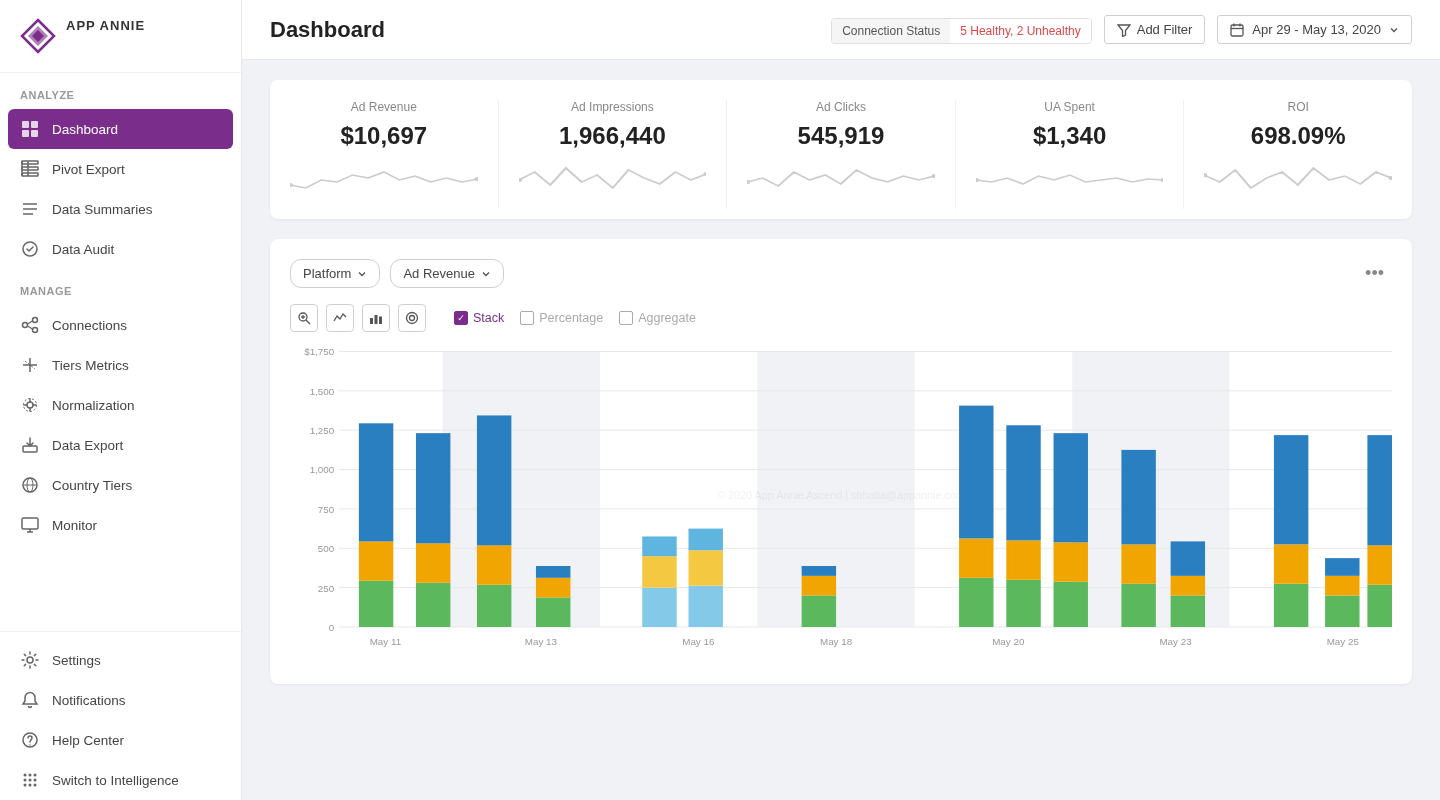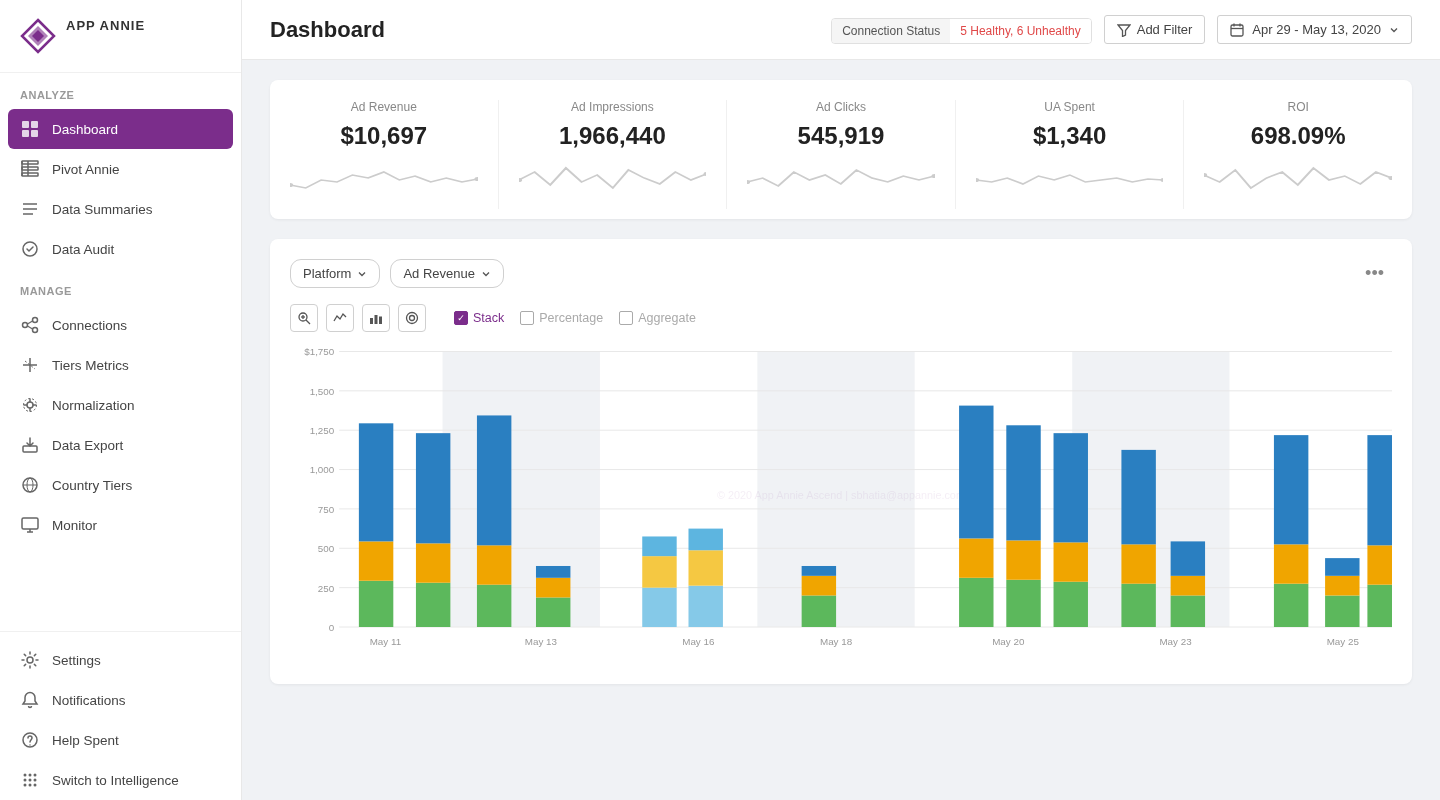--- a/index.html
+++ b/index.html
@@ -297,21 +297,21 @@
     <div class="nav-item">
       <span class="icon">
         <svg width="18" height="18" viewBox="0 0 18 18" fill="none">
           <rect x="1" y="1" width="16" height="3" rx="0.5" stroke="#666" stroke-width="1.5"></rect>
           <rect x="1" y="7" width="16" height="3" rx="0.5" stroke="#666" stroke-width="1.5"></rect>
           <rect x="1" y="13" width="16" height="3" rx="0.5" stroke="#666" stroke-width="1.5"></rect>
           <line x1="1" y1="1" x2="1" y2="16" stroke="#666" stroke-width="1.5"></line>
           <line x1="7" y1="1" x2="7" y2="16" stroke="#666" stroke-width="1.5"></line>
         </svg>
       </span>
-      <span>Pivot Annie</span>
+      <span>Pivot Export</span>
     </div>
     <div class="nav-item">
       <span class="icon">
         <svg width="18" height="18" viewBox="0 0 18 18" fill="none">
           <line x1="2" y1="4" x2="16" y2="4" stroke="#666" stroke-width="1.5"></line>
           <line x1="2" y1="9" x2="16" y2="9" stroke="#666" stroke-width="1.5"></line>
           <line x1="2" y1="14" x2="12" y2="14" stroke="#666" stroke-width="1.5"></line>
         </svg>
       </span>
       <span>Data Summaries</span>
@@ -415,21 +415,21 @@
       <span>Notifications</span>
     </div>
     <div class="nav-item">
       <span class="icon">
         <svg width="18" height="18" viewBox="0 0 18 18" fill="none">
           <circle cx="9" cy="9" r="7" stroke="#666" stroke-width="1.5"></circle>
           <path d="M7 7a2 2 0 114 0c0 1.5-2 2-2 4" stroke="#666" stroke-width="1.5" stroke-linecap="round"></path>
           <circle cx="9" cy="14" r="0.75" fill="#666"></circle>
         </svg>
       </span>
-      <span>Help Spent</span>
+      <span>Help Center</span>
     </div>
     <div class="nav-item">
       <span class="icon">
         <svg width="18" height="18" viewBox="0 0 18 18" fill="none">
           <circle cx="4" cy="4" r="1.5" fill="#666"></circle>
           <circle cx="9" cy="4" r="1.5" fill="#666"></circle>
           <circle cx="14" cy="4" r="1.5" fill="#666"></circle>
           <circle cx="4" cy="9" r="1.5" fill="#666"></circle>
           <circle cx="9" cy="9" r="1.5" fill="#666"></circle>
           <circle cx="14" cy="9" r="1.5" fill="#666"></circle>
@@ -443,21 +443,21 @@
   </div>
 </div>
 
 <div id="main">
 
   <div id="top-bar">
     <h1 class="page-title">Dashboard</h1>
     <div class="top-right">
       <div class="connection-status-badge">
         <span class="cs-label">Connection Status</span>
-        <span class="cs-value">5 Healthy, 6 Unhealthy</span>
+        <span class="cs-value">5 Healthy, 2 Unhealthy</span>
       </div>
       <button class="filter-btn">
         <svg width="14" height="14" viewBox="0 0 14 14" fill="none">
           <path d="M1 2h12l-4.5 5.5V12L5.5 13.5V7.5L1 2z" stroke="#555" stroke-width="1.3" fill="none"></path>
         </svg>
         <span>Add Filter</span>
       </button>
       <button class="date-btn">
         <svg width="14" height="14" viewBox="0 0 14 14" fill="none">
           <rect x="1" y="2" width="12" height="11" rx="1.5" stroke="#555" stroke-width="1.3"></rect>

